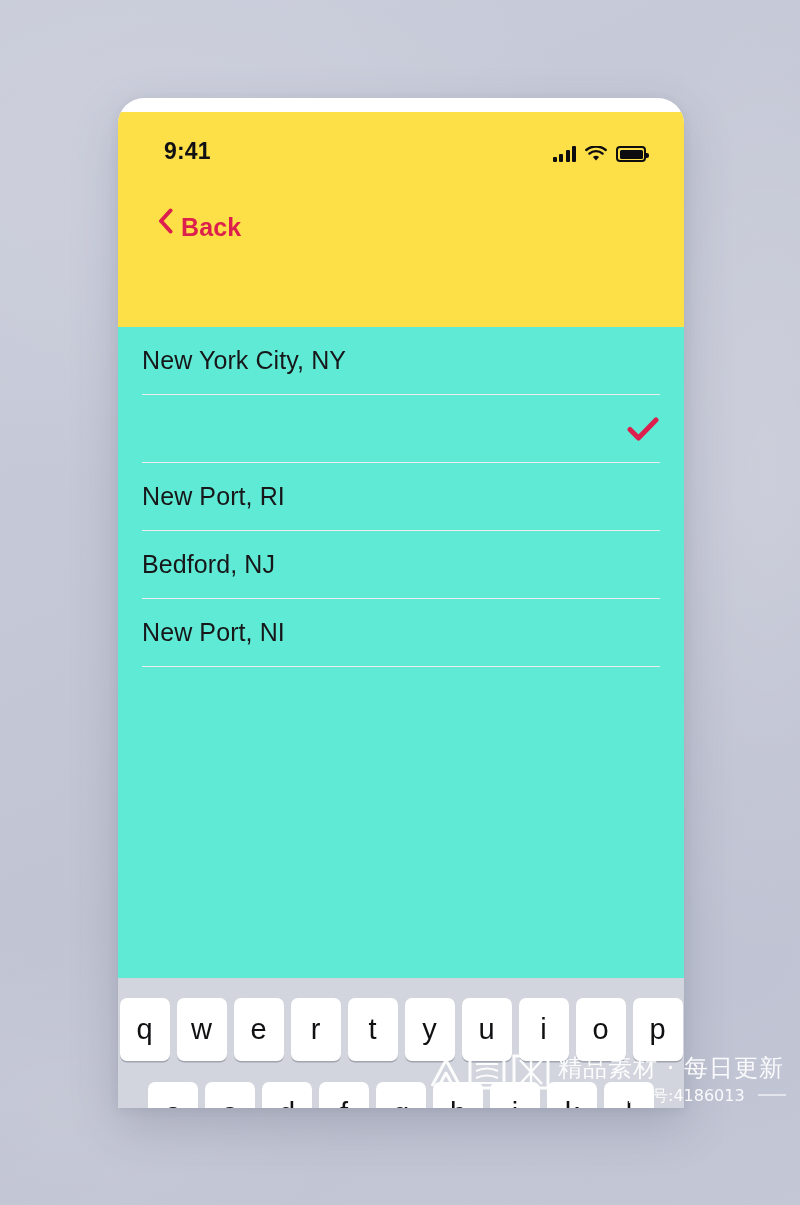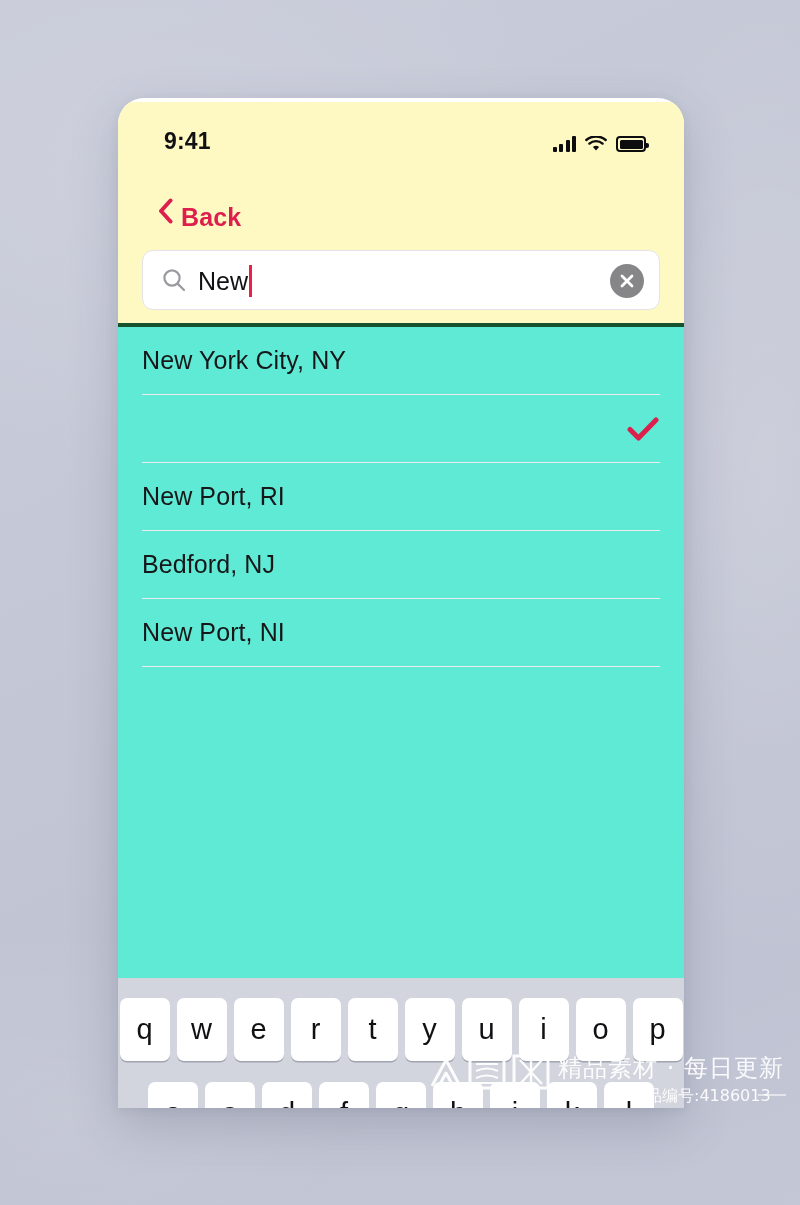--- a/index.html
+++ b/index.html
@@ -42,24 +42,24 @@
     background: #ffffff;
     border-top-left-radius: 26px;
     border-top-right-radius: 26px;
     overflow: hidden;
     box-shadow: 0 18px 48px rgba(70,75,100,0.22), 0 2px 10px rgba(70,75,100,0.10);
   }
 
   
   .header {
     position: absolute;
-    left: 0; top: 4px;
+    left: 0; top: 14px;
     width: 566px;
     height: 228px;
-    background: #fef9c3;
+    background: #fde047;
     border-bottom: 7px solid #14532d;
     box-sizing: border-box;
   }
 
   .statusbar {
     position: absolute;
     left: 0; top: 0;
     width: 566px;
     height: 62px;
   }
@@ -277,21 +277,20 @@
     font-family: "DejaVu Sans", sans-serif;
   }
   .wm-sub {
     position: absolute;
     left: 186px;
     top: 42px;
     font-size: 16px;
     color: rgba(255,255,255,0.92);
     white-space: nowrap;
     font-family: "DejaVu Sans", sans-serif;
-    padding-left: 26px;
   }
   .wm-dash1, .wm-dash2 {
     position: absolute;
     height: 2px;
     background: rgba(255,255,255,0.55);
   }
   .wm-dash1 { left: 146px; top: 50px; width: 28px; }
   .wm-dash2 { left: 340px; top: 50px; width: 28px; }
 </style>
 </head>
@@ -325,35 +324,20 @@
 
     <div class="back-btn">
       <span class="back-chevron">
         <svg width="15" height="26" viewBox="0 0 15 26">
           <path d="M12.5 2.5 L3 13 L12.5 23.5" stroke="#dd1f4d" stroke-width="4" fill="none" stroke-linecap="round" stroke-linejoin="round"></path>
         </svg>
       </span>
       <span class="back-label">Back</span>
     </div>
 
-    <div class="search-wrap">
-      <span class="search-icon">
-        <svg width="26" height="26" viewBox="0 0 26 26">
-          <circle cx="11" cy="11" r="7.6" stroke="#9a9aa0" stroke-width="2.2" fill="none"></circle>
-          <path d="M16.6 16.6 L23 23" stroke="#9a9aa0" stroke-width="2.2" fill="none" stroke-linecap="round"></path>
-        </svg>
-      </span>
-      <span class="search-value">New</span>
-      <span class="caret" id="caret" style="left: 106px;"></span>
-      <span class="clear-btn">
-        <svg width="18" height="18" viewBox="0 0 18 18">
-          <path d="M4 4 L14 14 M14 4 L4 14" stroke="#ffffff" stroke-width="2.8" stroke-linecap="round"></path>
-        </svg>
-      </span>
-    </div>
   </div>
 
   <div class="list" id="results-list">
       <div class="row">
         <span class="row-label">New York City, NY</span>
       </div>
       <div class="row selected">
         <span class="check"><svg width="32" height="26" viewBox="0 0 32 26">
             <path d="M3 13.5 L11.5 22 L29 4" stroke="#dd1f4d" stroke-width="5" fill="none" stroke-linecap="round" stroke-linejoin="round"></path>
           </svg></span>

